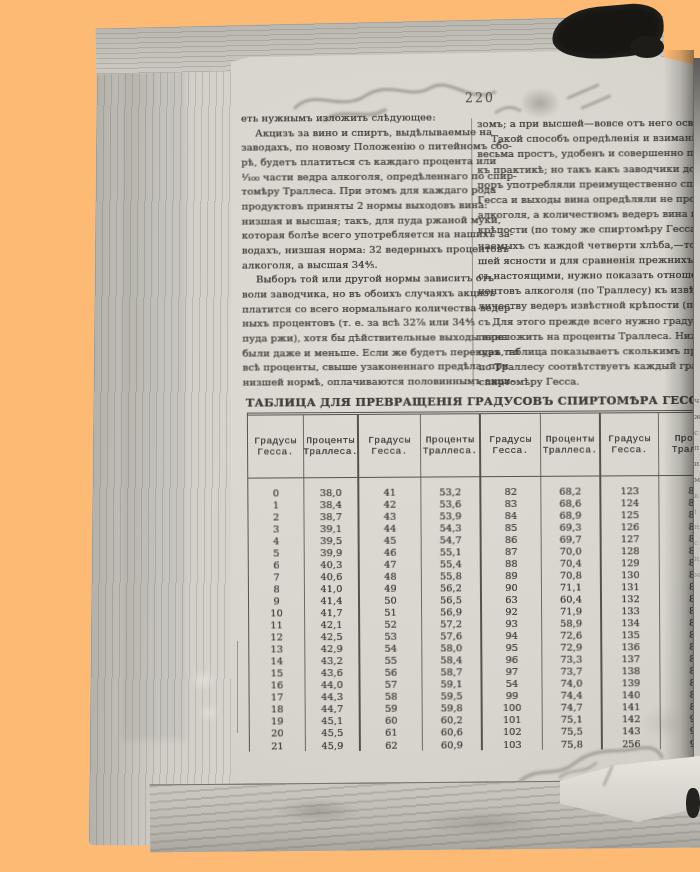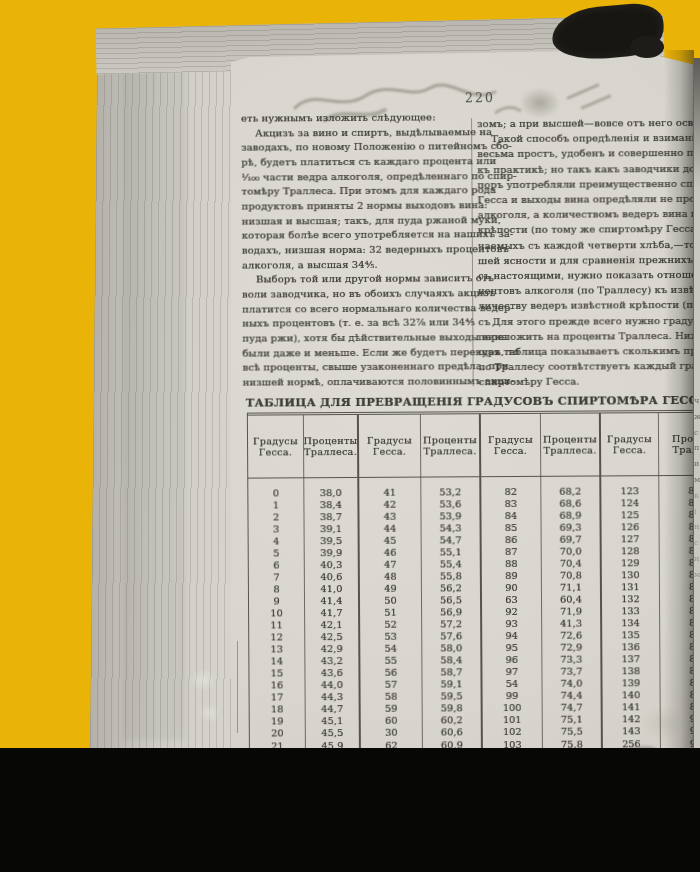--- a/index.html
+++ b/index.html
@@ -1,16 +1,16 @@
 <!DOCTYPE html>
 <html><head>
 <meta charset="utf-8">
 <style>
   html,body{margin:0;padding:0;background:#070706;}
-  .scene{position:relative;width:700px;height:748px;overflow:hidden;background:#eab308;
+  .scene{position:relative;width:700px;height:872px;overflow:hidden;background:#fdba74;
          font-family:"DejaVu Serif",serif;color:#403e39;}
   .scene *{position:absolute;box-sizing:border-box;}
 
   
   .stack-left{left:93px;top:34px;width:154px;height:812px;border-radius:4px 0 0 5px;
     background:
       repeating-linear-gradient(90deg, rgba(82,80,72,.20) 0 1px, rgba(0,0,0,0) 1px 7px),
       linear-gradient(90deg,#b3b1aa 0%,#cfcdc6 45%,#d7d5ce 100%);
     transform:rotate(.6deg);}
   .stack-left-shade{left:126px;top:50px;width:58px;height:690px;filter:blur(3px);
@@ -80,21 +80,21 @@
     white-space:nowrap;color:#3d3b36;text-shadow:0 0 .5px rgba(61,59,54,.9);}
 
   
   .gtable{left:247px;top:412px;width:493px;border-top:3px double #55534c;
     border-left:1px solid #55534c;}
   .thead,.tbody{position:static;display:grid;
     grid-template-columns:56px 55px 62px 60px 60px 60px 58px 81px;}
   .thead{border-bottom:1px solid #55534c;}
   .hc{position:static;height:62px;border-right:1px solid #6b6960;display:flex;
       flex-direction:column;justify-content:center;align-items:center;
-      font-size:9.6px;letter-spacing:.3px;text-shadow:0 0 .5px rgba(64,62,57,.85);}
+      font-size:9.6px;letter-spacing:.3px;text-shadow:0 0 .5px rgba(64,62,57,.85);font-family:Liberation Mono, monospace;}
   .hc span{position:static;}
   .bc{position:static;height:12.05px;border-right:1px solid #6b6960;display:flex;
       align-items:center;justify-content:center;font-size:9.8px;
       text-shadow:0 0 .5px rgba(64,62,57,.85);}
   .pb{border-right-width:2px;border-right-color:#55534c;}
   .sp{height:8px;}
 
   svg.smudge{overflow:visible;}
 </style>
 </head>
@@ -300,21 +300,21 @@
           <div class="bc pb">56,9</div>
           <div class="bc">92</div>
           <div class="bc pb">71,9</div>
           <div class="bc">133</div>
           <div class="bc">86,7</div>
           <div class="bc">11</div>
           <div class="bc pb">42,1</div>
           <div class="bc">52</div>
           <div class="bc pb">57,2</div>
           <div class="bc">93</div>
-          <div class="bc pb">41,3</div>
+          <div class="bc pb">58,9</div>
           <div class="bc">134</div>
           <div class="bc">87,1</div>
           <div class="bc">12</div>
           <div class="bc pb">42,5</div>
           <div class="bc">53</div>
           <div class="bc pb">57,6</div>
           <div class="bc">94</div>
           <div class="bc pb">72,6</div>
           <div class="bc">135</div>
           <div class="bc">87,5</div>
@@ -369,21 +369,21 @@
           <div class="bc">19</div>
           <div class="bc pb">45,1</div>
           <div class="bc">60</div>
           <div class="bc pb">60,2</div>
           <div class="bc">101</div>
           <div class="bc pb">75,1</div>
           <div class="bc">142</div>
           <div class="bc">90,0</div>
           <div class="bc">20</div>
           <div class="bc pb">45,5</div>
-          <div class="bc">30</div>
+          <div class="bc">61</div>
           <div class="bc pb">60,6</div>
           <div class="bc">102</div>
           <div class="bc pb">75,5</div>
           <div class="bc">143</div>
           <div class="bc">90,4</div>
           <div class="bc">21</div>
           <div class="bc pb">45,9</div>
           <div class="bc">62</div>
           <div class="bc pb">60,9</div>
           <div class="bc">103</div>

